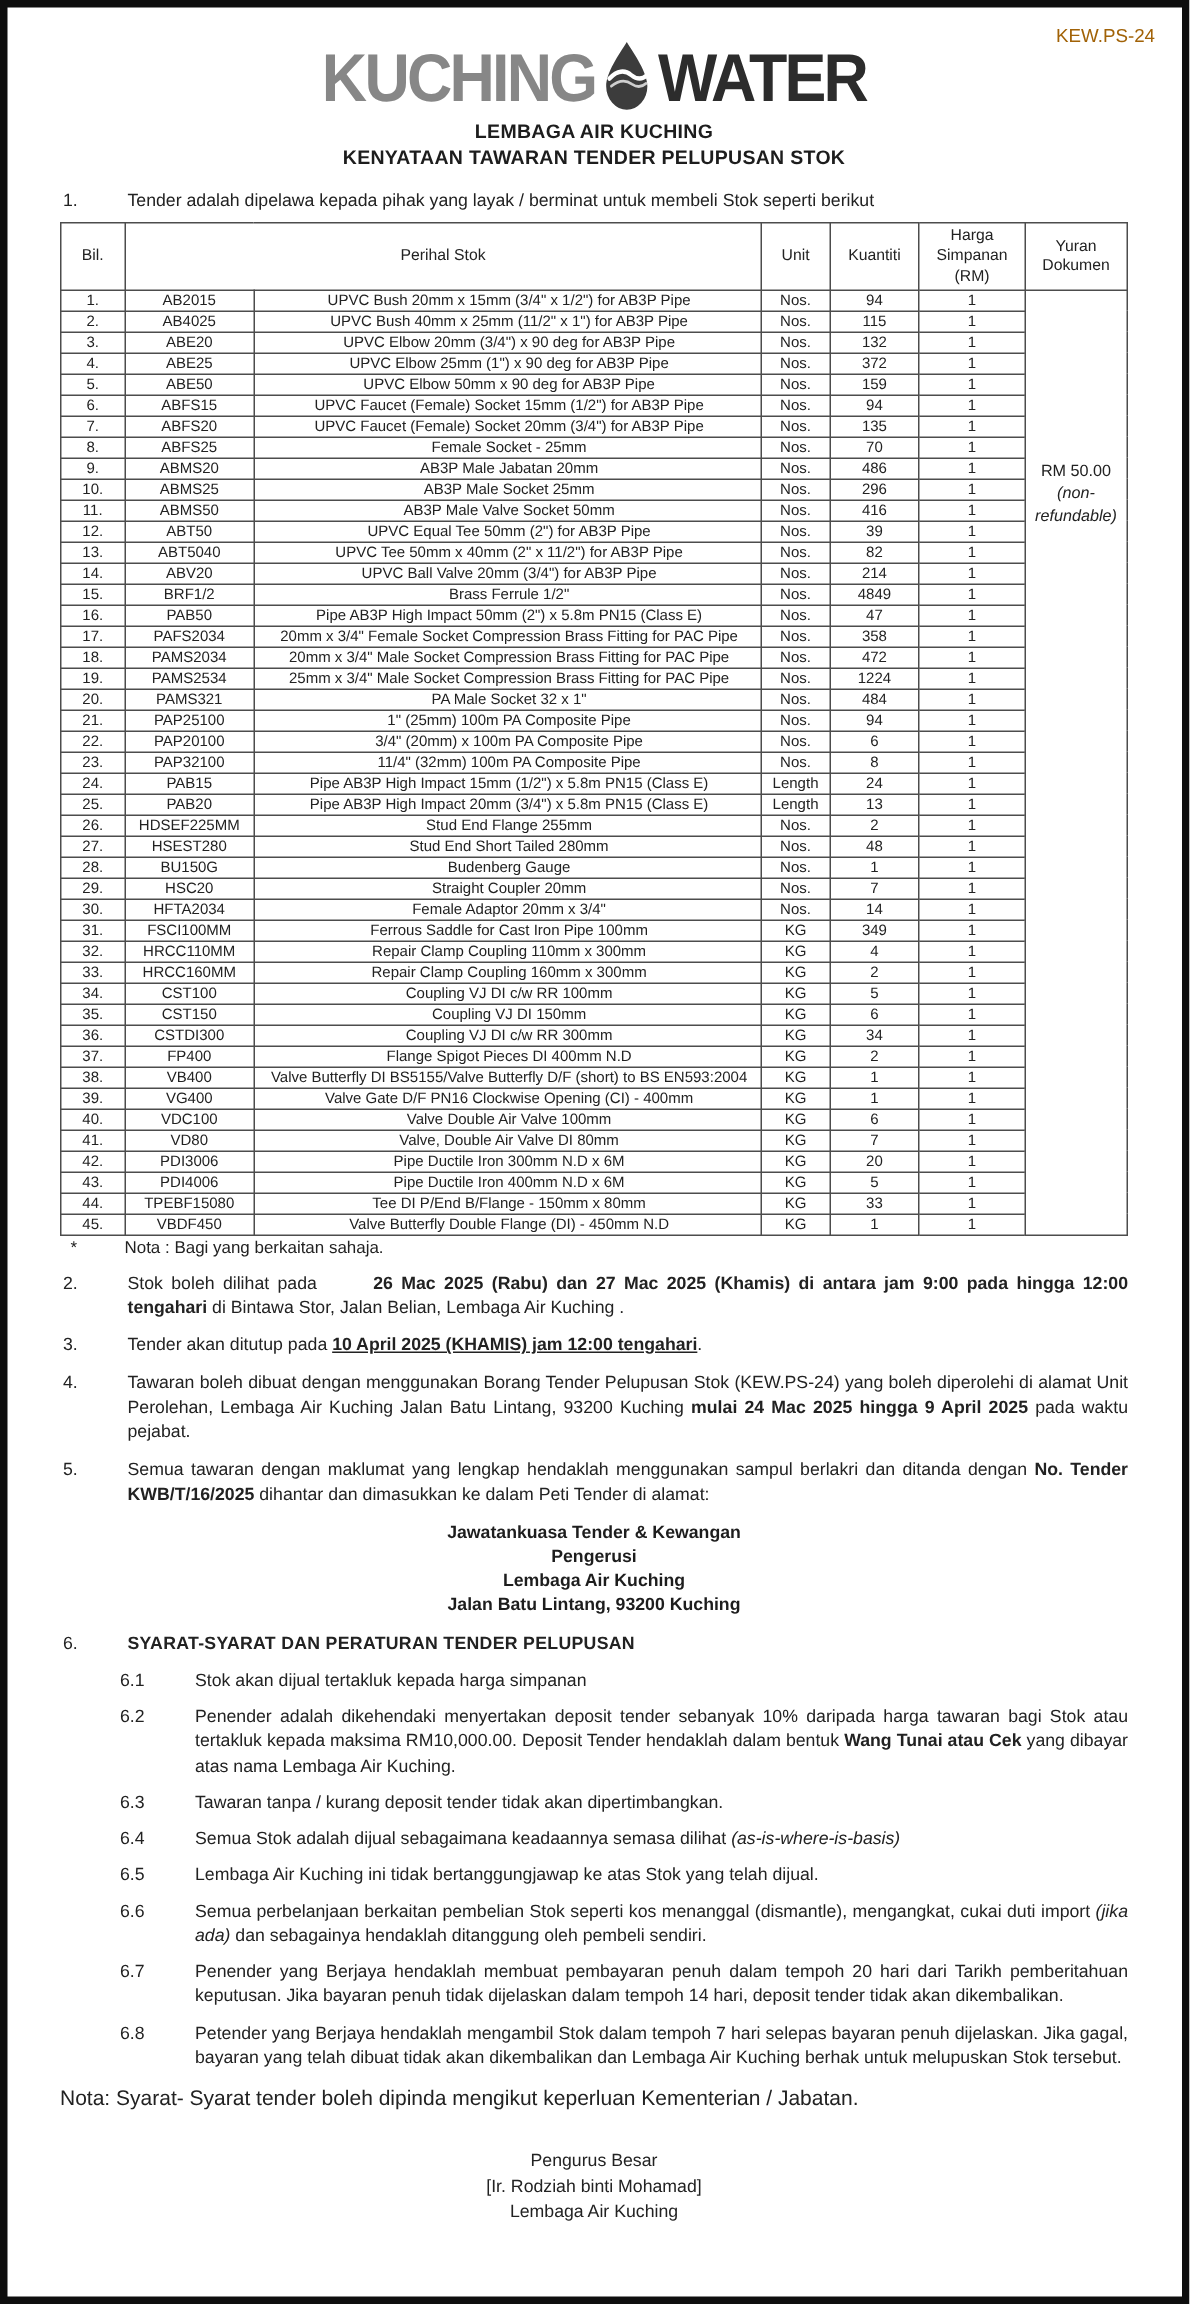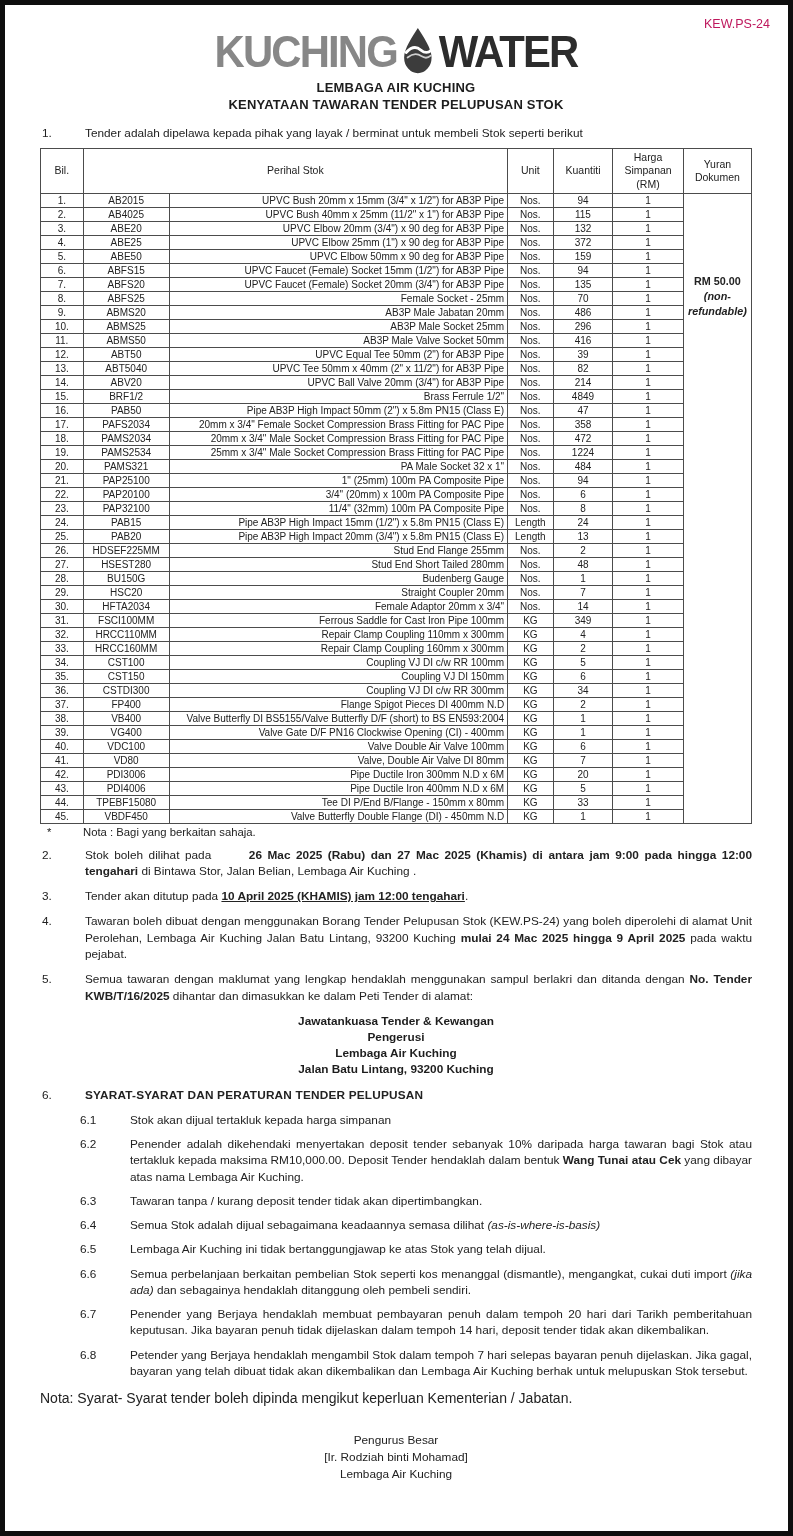--- a/index.html
+++ b/index.html
@@ -2,40 +2,40 @@
 <html><head>
 <meta charset="utf-8">
 <style>
   html,body { margin:0; padding:0; background:#ffffff; }
   body { width:793px; font-family:"Liberation Sans", sans-serif; color:#222; }
   .page {
     box-sizing:border-box; width:793px; height:1536px; overflow:hidden;
     border:5px solid #0e0e0e; background:#ffffff; position:relative;
     padding:8px 36px 10px 35px;
   }
-  .form-code { position:absolute; top:12px; right:18px; font-size:12.5px; color:#be185d; }
+  .form-code { position:absolute; top:12px; right:18px; font-size:12.5px; color:#a16207; }
 
   .logo { display:flex; justify-content:center; align-items:center; margin-top:14px; transform:scaleX(0.93); }
   .lg-k { font-size:45px; font-weight:700; letter-spacing:-2px; color:#878787; line-height:1; }
   .lg-w { font-size:45px; font-weight:700; letter-spacing:-2px; color:#2c2c2c; line-height:1; }
   .drop { display:inline-block; margin:0 4px; }
   .drop svg { display:block; width:37px; height:48px; }
 
   .org   { text-align:center; font-size:13px; font-weight:700; color:#1d1d1d; margin-top:5px; letter-spacing:0.2px; }
   .title { text-align:center; font-size:13px; font-weight:700; color:#1d1d1d; margin-top:2px; letter-spacing:0.2px; }
 
   .para { position:relative; padding-left:45px; font-size:11.8px; line-height:1.38; margin:9px 0 7px 0; text-align:justify; color:#222; }
   .para.no-just { text-align:left; }
   .pnum { position:absolute; left:2px; top:0; }
 
   table.stock { width:100%; border-collapse:collapse; margin-top:7px; font-size:10px; line-height:1.3; color:#222; }
   .stock th, .stock td { border:1px solid #4c4c4c; padding:0 3px; text-align:center; vertical-align:middle; }
   .stock thead th { font-weight:400; font-size:10.5px; padding:2px 2px; line-height:1.25; }
-  td.c-desc { text-align:right; padding-left:5px; }
-  td.yuran-cell { vertical-align:top; padding-top:80px; font-size:10.8px; line-height:1.4;font-weight:bold; }
+  td.c-desc { text-align:center; padding-left:5px; }
+  td.yuran-cell { vertical-align:top; padding-top:113px; font-size:10.8px; line-height:1.4; }
   td.yuran-cell .it { font-style:italic; }
 
   .tfoot-note { display:flex; font-size:11.3px; margin-top:2px; color:#222; }
   .tfoot-note .star { width:43px; padding-left:7px; box-sizing:border-box; }
 
   .addr { text-align:center; font-weight:700; font-size:11.8px; line-height:1.35; margin:10px 0; color:#1d1d1d; }
 
   .sec-head .pbody { font-weight:700; letter-spacing:0.2px; }
   .sub-item { position:relative; padding-left:90px; font-size:11.8px; line-height:1.38; margin:8px 0; text-align:justify; color:#222; }
   .sub-num { position:absolute; left:40px; top:0; }

